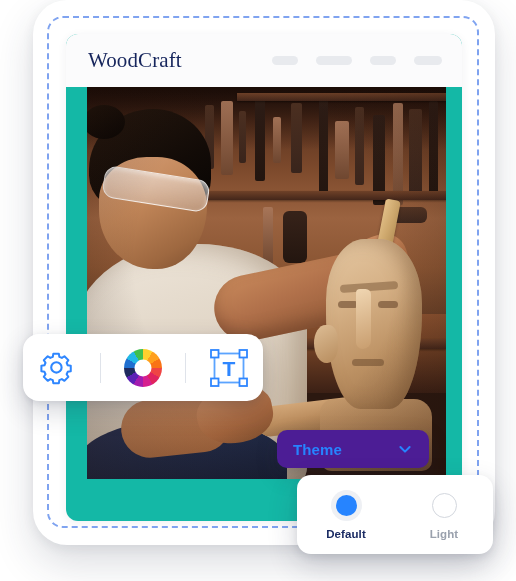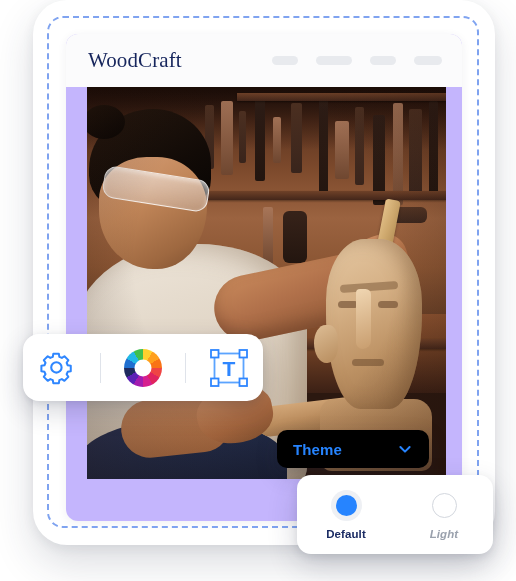--- a/index.html
+++ b/index.html
@@ -43,21 +43,21 @@
     z-index: 3;
   }
 
   
   #app-card {
     position: absolute;
     left: 66px;
     top: 34px;
     width: 396px;
     height: 487px;
-    background: #c4b5fd;
+    background: #14b8a6;
     border-radius: 12px;
     overflow: hidden;
     box-shadow: 0 2px 10px rgba(40,45,70,0.07);
     z-index: 2;
   }
 
   
   #card-header {
     position: absolute;
     left: 0; top: 0;
@@ -381,21 +381,21 @@
     background: #ffffff;
   }
 
   
   #theme-dropdown {
     position: absolute;
     left: 277px;
     top: 430px;
     width: 152px;
     height: 38px;
-    background: #000000;
+    background: #4c1d95;
     border-radius: 10px;
     display: flex;
     align-items: center;
     padding: 0 16px;
     box-sizing: border-box;
     box-shadow: 0 8px 22px rgba(40,45,70,0.18),
                 0 2px 5px rgba(40,45,70,0.08);
     z-index: 7;
     cursor: pointer;
     gap: 8px;
@@ -454,21 +454,21 @@
     width: 25px; height: 25px;
     box-sizing: border-box;
   }
   .theme-opt-label {
     font-size: 11.5px;
     font-weight: 700;
     letter-spacing: 0.1px;
   }
   .lbl-default { color: #1a2b63; }
   .lbl-dark    { color: #1f1a1c; }
-  .lbl-light   { color: #9aa1ad; font-style: italic; }
+  .lbl-light   { color: #9aa1ad; }
 </style>
 </head>
 <body>
 
 <div id="outer-shell"></div>
 
 <div id="app-card">
 
   <div id="card-header">
     <div id="brand-title">WoodCraft</div>

